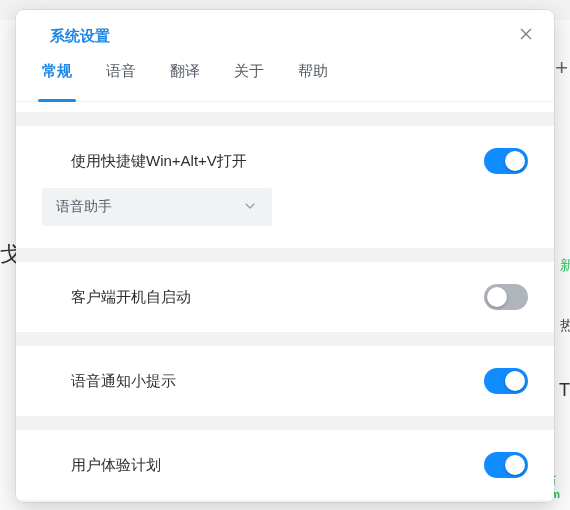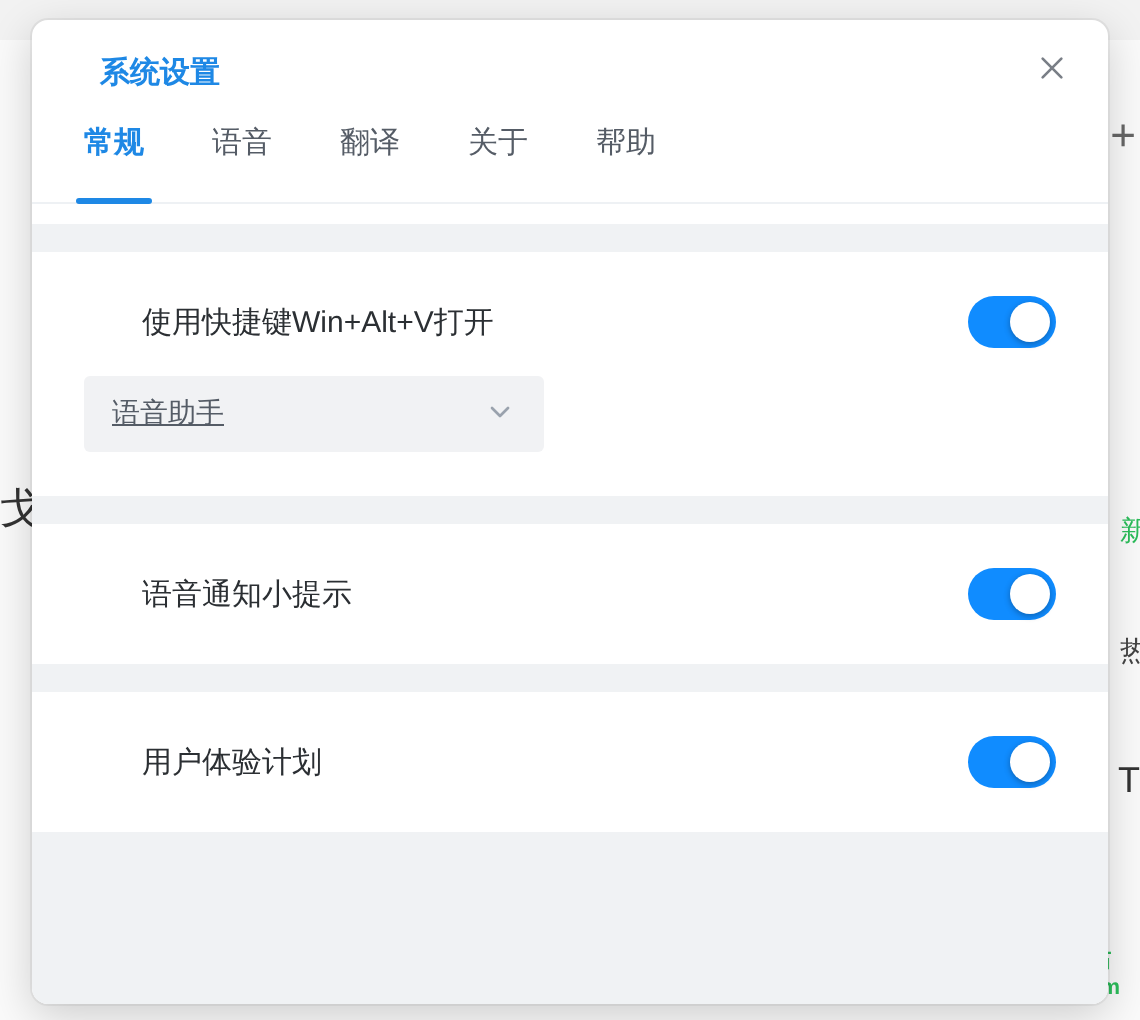--- a/index.html
+++ b/index.html
@@ -71,21 +71,21 @@
     .section.first { padding-top:0; padding-bottom:10px; }
     .row {
       display:flex; align-items:center; justify-content:space-between;
     }
     .label { color:#2b2f33; font-size:15px;margin-left:29px; }
 
     .select {
       margin-top:14px; width: 230px; height:38px;
       background:#f1f2f4; border-radius:3px;
       display:flex; align-items:center; justify-content:space-between;
-      padding:0 14px; color:#555c66; font-size:14px; cursor:pointer;text-decoration:underline;
+      padding:0 14px; color:#555c66; font-size:14px; cursor:pointer;
     }
     .select .chev { color:#9aa2ad; }
     .select .chev svg{ width:16px; height:16px; }
 
     .toggle {
       width: 44px; height: 26px; border-radius: 13px; position: relative; cursor: pointer;
       transition: background .15s;
     }
     .toggle .knob {
       position:absolute; top:3px; width:20px; height:20px; background:#fff;
@@ -148,20 +148,28 @@
       <div class="select">
         <span>语音助手</span>
         <span class="chev">
           <svg viewBox="0 0 24 24">
               <path d="M6 9l6 6 6-6" fill="none" stroke="currentColor" stroke-width="2" stroke-linecap="round" stroke-linejoin="round"></path>
             </svg>
         </span>
       </div>
     </div>
 
+    <div class="section">
+      <div class="row">
+        <div class="label">客户端开机自启动</div>
+        <div class="toggle off">
+            <div class="knob"></div>
+          </div>
+      </div>
+    </div>
 
     <div class="section">
       <div class="row">
         <div class="label">语音通知小提示</div>
         <div class="toggle on">
             <div class="knob"></div>
           </div>
       </div>
     </div>
 

